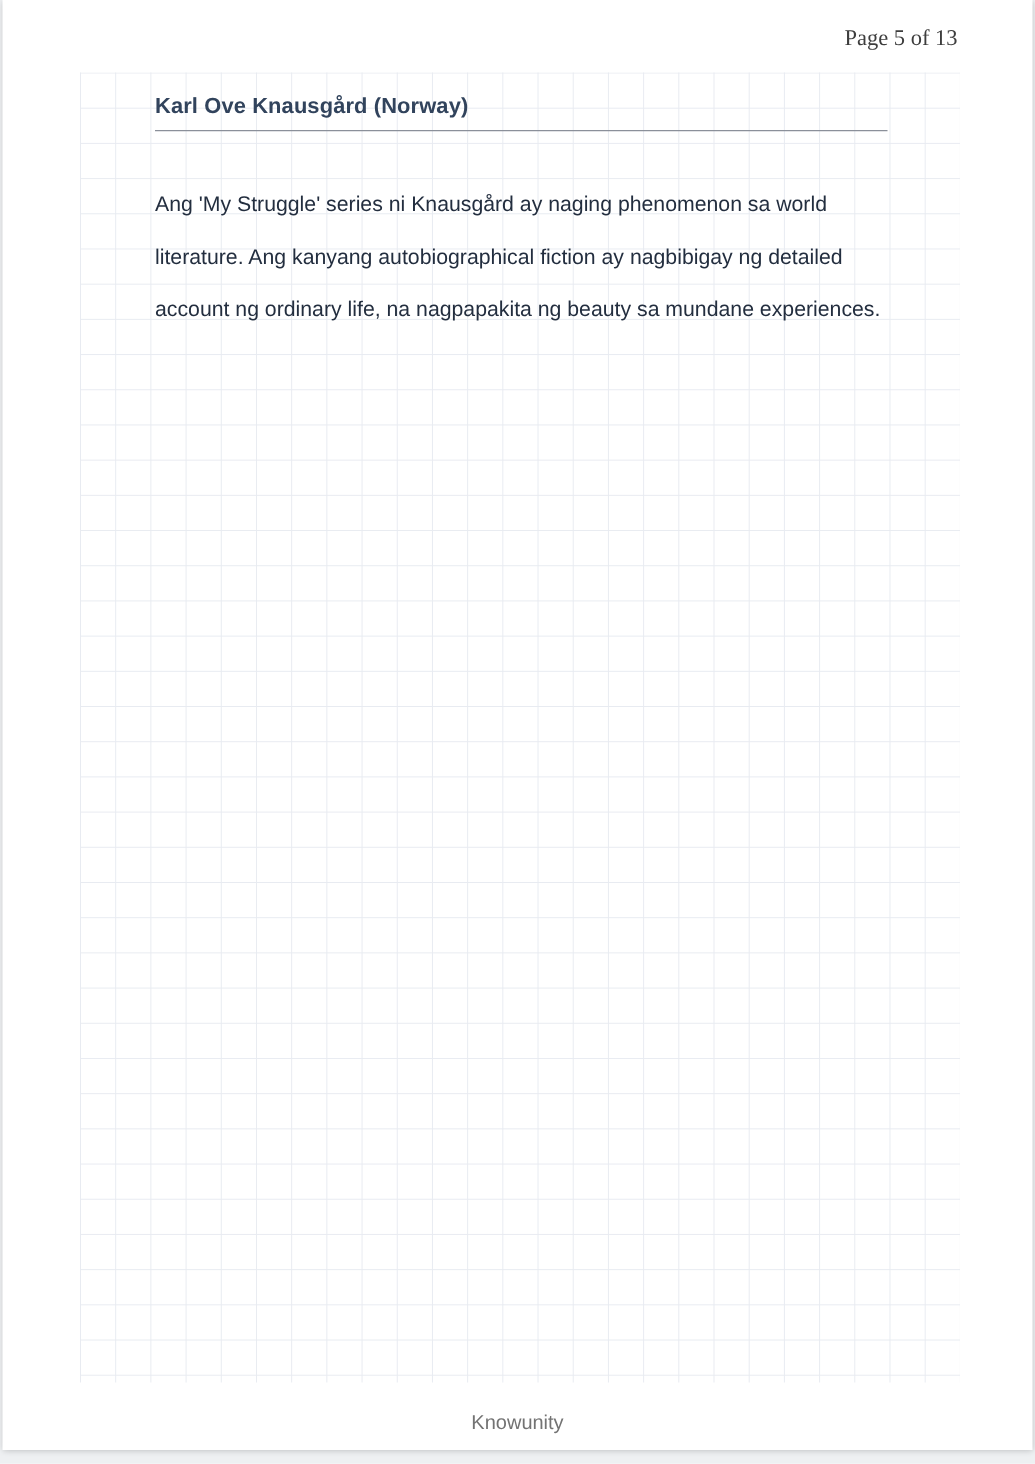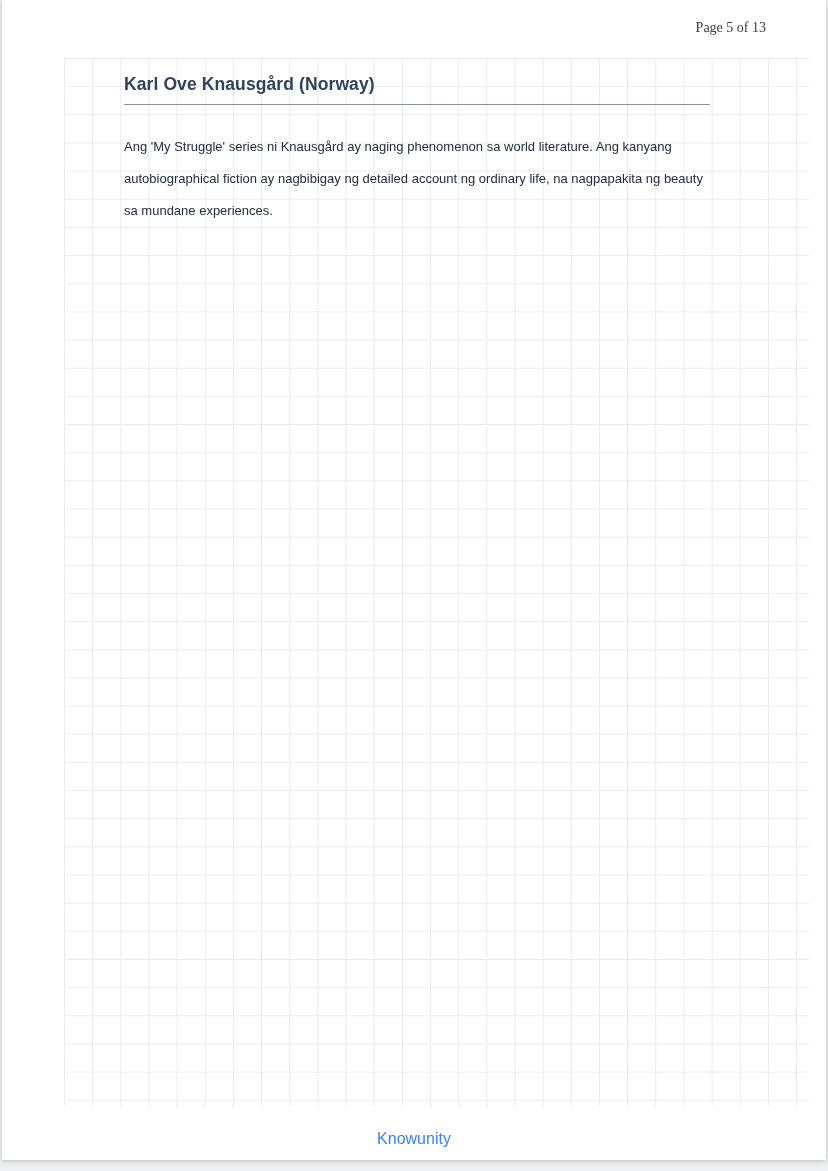--- a/index.html
+++ b/index.html
@@ -21,57 +21,56 @@
     width: 824px;
     height: 1160px;
     background: #ffffff;
     box-shadow: 0 1px 5px rgba(0,0,0,0.22);
   }
   .page-meta {
     position: absolute;
     top: 20px;
     right: 60px;
     font-family: "Liberation Serif", serif;
-    font-size: 14px;
+    font-size: 18px;
     color: #3d3d3d;
   }
   .grid-area {
     position: absolute;
     left: 62px;
     top: 58px;
     width: 704px;
     height: 1048px;
     background-image:
       linear-gradient(to right, #e8ebf1 1px, transparent 1px),
       linear-gradient(to bottom, #e8ebf1 1px, transparent 1px);
     background-size: 28.16px 28.16px;
-    padding-left: 41px;
   }
   .content {
     position: absolute;
     left: 60px;
     top: 0;
     width: 586px;
   }
   .page-title {
     margin: 16px 0 0 0;
     font-size: 17.5px;
     font-weight: bold;
     color: #31435c;
     letter-spacing: 0.1px;
   }
   .divider {
     border: none;
     border-top: 1px solid #8b909a;
     margin: 9px 0 0 0;
   }
   .body-paragraph {
-    margin: 26px 0 0 0;
-    font-size: 13px;
-    line-height: 32px;
+    margin: 38px 0 0 0;
+    font-size: 17px;
+    line-height: 42px;
     color: #232e3f;
   }
   .def-box {
     position: relative;
     margin-top: 32px;
     border: 1px solid #c9ced6;
     border-radius: 10px;
     padding: 20px 26px 24px 26px;
     background: rgba(255,255,255,0.55);
     box-shadow: 0 1px 2px rgba(0,0,0,0.04);
@@ -95,21 +94,21 @@
     font-weight: bold;
     color: #232e3f;
   }
   .footer-brand {
     position: absolute;
     left: 0;
     right: 0;
     top: 1130px;
     text-align: center;
     font-size: 16px;
-    color: #3b82f6;
+    color: #737373;
   }
 </style>
 </head>
 <body>
 
 <div class="sheet">
 
   <div class="page-meta">Page 5 of 13</div>
 
   <div class="grid-area">

